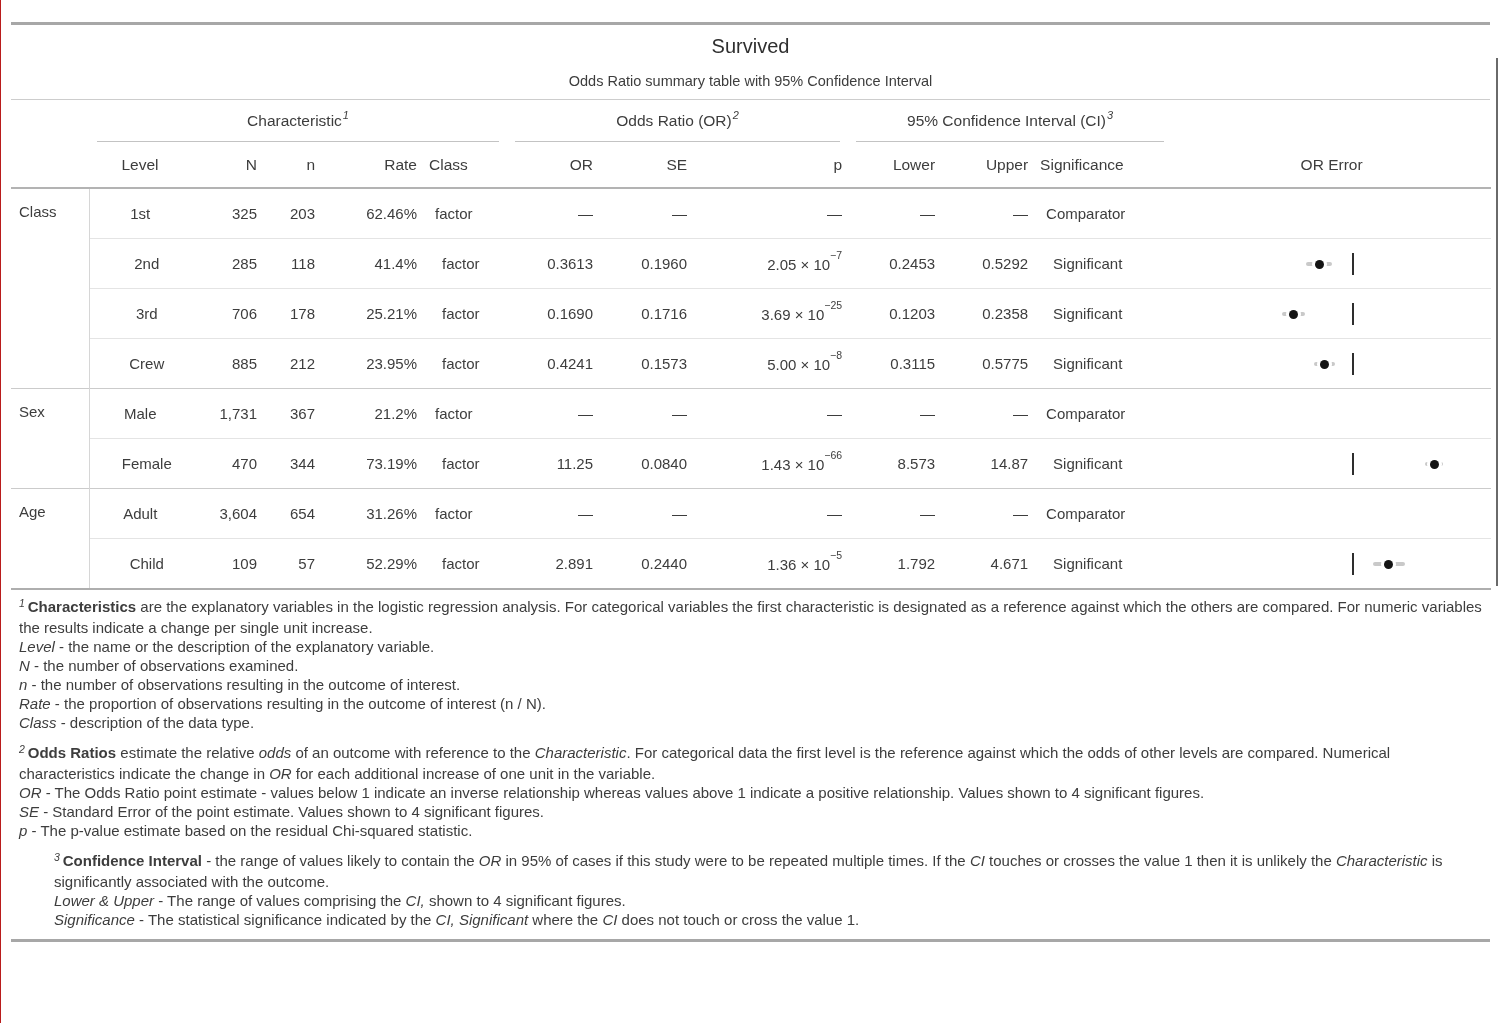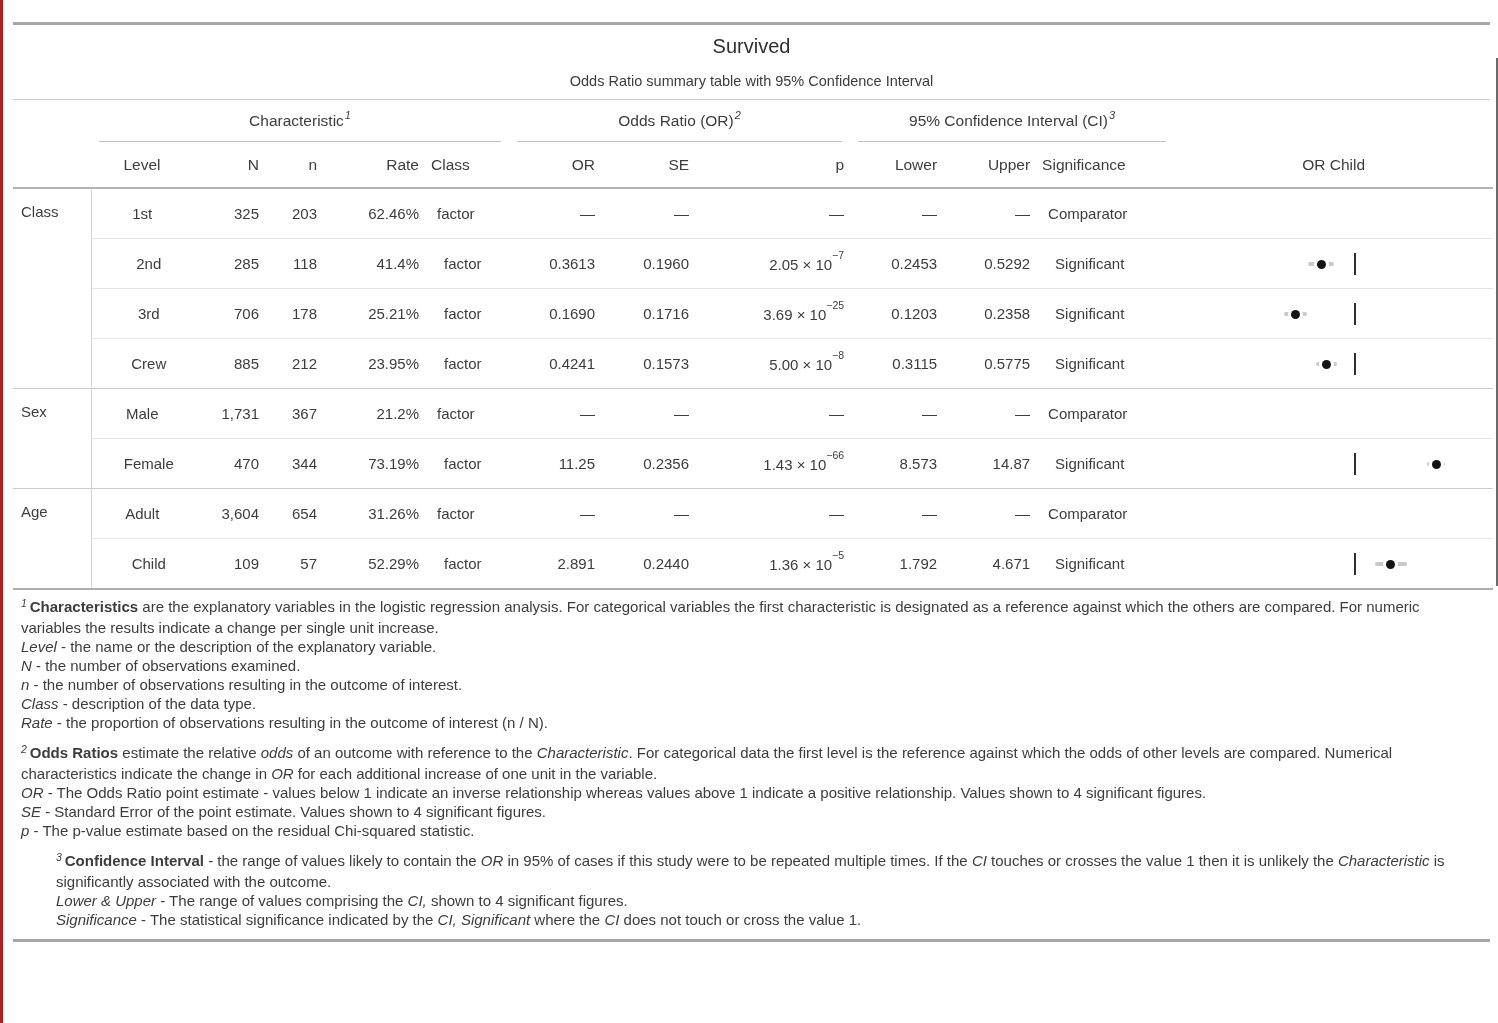--- a/index.html
+++ b/index.html
@@ -1,20 +1,20 @@
 <!DOCTYPE html>
 <html><head>
 <meta charset="utf-8">
 <style>
   html,body { margin:0; padding:0; background:#ffffff; }
   body {
     width:1498px; height:1023px; overflow:hidden; position:relative;
     font-family:"Liberation Sans", sans-serif; color:#3d3d3d;
   }
-  .page { position:absolute; inset:0; border-left:3px solid #b91c1c; box-sizing:border-box; }
+  .page { position:absolute; inset:0; border-left:1px solid #b91c1c; box-sizing:border-box; }
   .right-edge { position:absolute; top:58px; right:0; width:2px; height:528px; background:#6a6a6a; }
 
   .tbl { margin:22px 8px 0 10px; border-top:3px solid #a7a7a7; }
   .title { text-align:center; font-size:20px; color:#2f2f2f; padding:10px 0 0 0; line-height:23px; }
   .subtitle { text-align:center; font-size:14.5px; color:#3d3d3d; padding:15px 0 9px 0; line-height:17px;
               border-bottom:1px solid #cdcdcd; }
 
   table { width:1480px; border-collapse:collapse; table-layout:fixed; border-bottom:2px solid #aeaeae; }
   th, td { font-size:15px; color:#3d3d3d; font-weight:normal; overflow:hidden; white-space:nowrap; }
 
@@ -106,21 +106,21 @@
             <th class="al-r">N</th>
             <th class="al-r">n</th>
             <th class="al-r">Rate</th>
             <th class="al-l c-class">Class</th>
             <th class="al-r">OR</th>
             <th class="al-r">SE</th>
             <th class="al-r">p</th>
             <th class="al-r">Lower</th>
             <th class="al-r">Upper</th>
             <th class="al-l c-sig">Significance</th>
-            <th class="al-c">OR Child</th>
+            <th class="al-c">OR Error</th>
           </tr>
       </thead>
       <tbody id="tbody">
           <tr class="">
             <td class="group-cell" rowspan="4">Class</td>
             <td class="al-c">1st</td>
             <td class="al-r">325</td>
             <td class="al-r">203</td>
             <td class="al-r">62.46%</td>
             <td class="al-l c-class">factor</td>
@@ -211,21 +211,21 @@
               <div class="plot"></div>
             </td>
           </tr>
           <tr class="inner">
             <td class="al-c">Female</td>
             <td class="al-r">470</td>
             <td class="al-r">344</td>
             <td class="al-r">73.19%</td>
             <td class="al-l c-class">factor</td>
             <td class="al-r">11.25</td>
-            <td class="al-r">0.2356</td>
+            <td class="al-r">0.0840</td>
             <td class="al-r">1.43 × 10<sup class="exp">−66</sup></td>
             <td class="al-r">8.573</td>
             <td class="al-r">14.87</td>
             <td class="al-l c-sig">Significant</td>
             <td class="c-plot">
               <div class="plot">
                 <div class="whisker" style="left: 233.851px; width: 18.4167px;"></div>
                 <div class="refline" style="left: 161px;"></div>
                 <div class="dot" style="left: 238.439px;"></div>
               </div>
@@ -270,22 +270,22 @@
           </tr>
         </tbody>
     </table>
   </div>
   <div class="footnotes" id="footnotes">
       <div class="fn-block">
         <div class="fn-line"><span class="fn-s">1 </span><span class="fn-b">Characteristics</span><span> are the explanatory variables in the logistic regression analysis. For categorical variables the first characteristic is designated as a reference against which the others are compared. For numeric variables the results indicate a change per single unit increase.</span></div>
         <div class="fn-line"><span class="fn-i">Level</span><span> - the name or the description of the explanatory variable.</span></div>
         <div class="fn-line"><span class="fn-i">N</span><span> - the number of observations examined.</span></div>
         <div class="fn-line"><span class="fn-i">n</span><span> - the number of observations resulting in the outcome of interest.</span></div>
+        <div class="fn-line"><span class="fn-i">Rate</span><span> - the proportion of observations resulting in the outcome of interest (n / N).</span></div>
         <div class="fn-line"><span class="fn-i">Class</span><span> - description of the data type.</span></div>
-        <div class="fn-line"><span class="fn-i">Rate</span><span> - the proportion of observations resulting in the outcome of interest (n / N).</span></div>
       </div>
       <div class="fn-block">
         <div class="fn-line"><span class="fn-s">2 </span><span class="fn-b">Odds Ratios</span><span> estimate the relative </span><span class="fn-i">odds</span><span> of an outcome with reference to the </span><span class="fn-i">Characteristic</span><span>. For categorical data the first level is the reference against which the odds of other levels are compared. Numerical characteristics indicate the change in </span><span class="fn-i">OR</span><span> for each additional increase of one unit in the variable.</span></div>
         <div class="fn-line"><span class="fn-i">OR</span><span> - The Odds Ratio point estimate - values below 1 indicate an inverse relationship whereas values above 1 indicate a positive relationship. Values shown to 4 significant figures.</span></div>
         <div class="fn-line"><span class="fn-i">SE</span><span> - Standard Error of the point estimate. Values shown to 4 significant figures.</span></div>
         <div class="fn-line"><span class="fn-i">p</span><span> - The p-value estimate based on the residual Chi-squared statistic.</span></div>
       </div>
       <div class="fn-block">
         <div class="fn-line"><span class="fn-s">3 </span><span class="fn-b">Confidence Interval</span><span> - the range of values likely to contain the </span><span class="fn-i">OR</span><span> in 95% of cases if this study were to be repeated multiple times. If the </span><span class="fn-i">CI</span><span> touches or crosses the value 1 then it is unlikely the </span><span class="fn-i">Characteristic</span><span> is significantly associated with the outcome.</span></div>
         <div class="fn-line"><span class="fn-i">Lower &amp; Upper</span><span> - The range of values comprising the </span><span class="fn-i">CI,</span><span> shown to 4 significant figures.</span></div>

